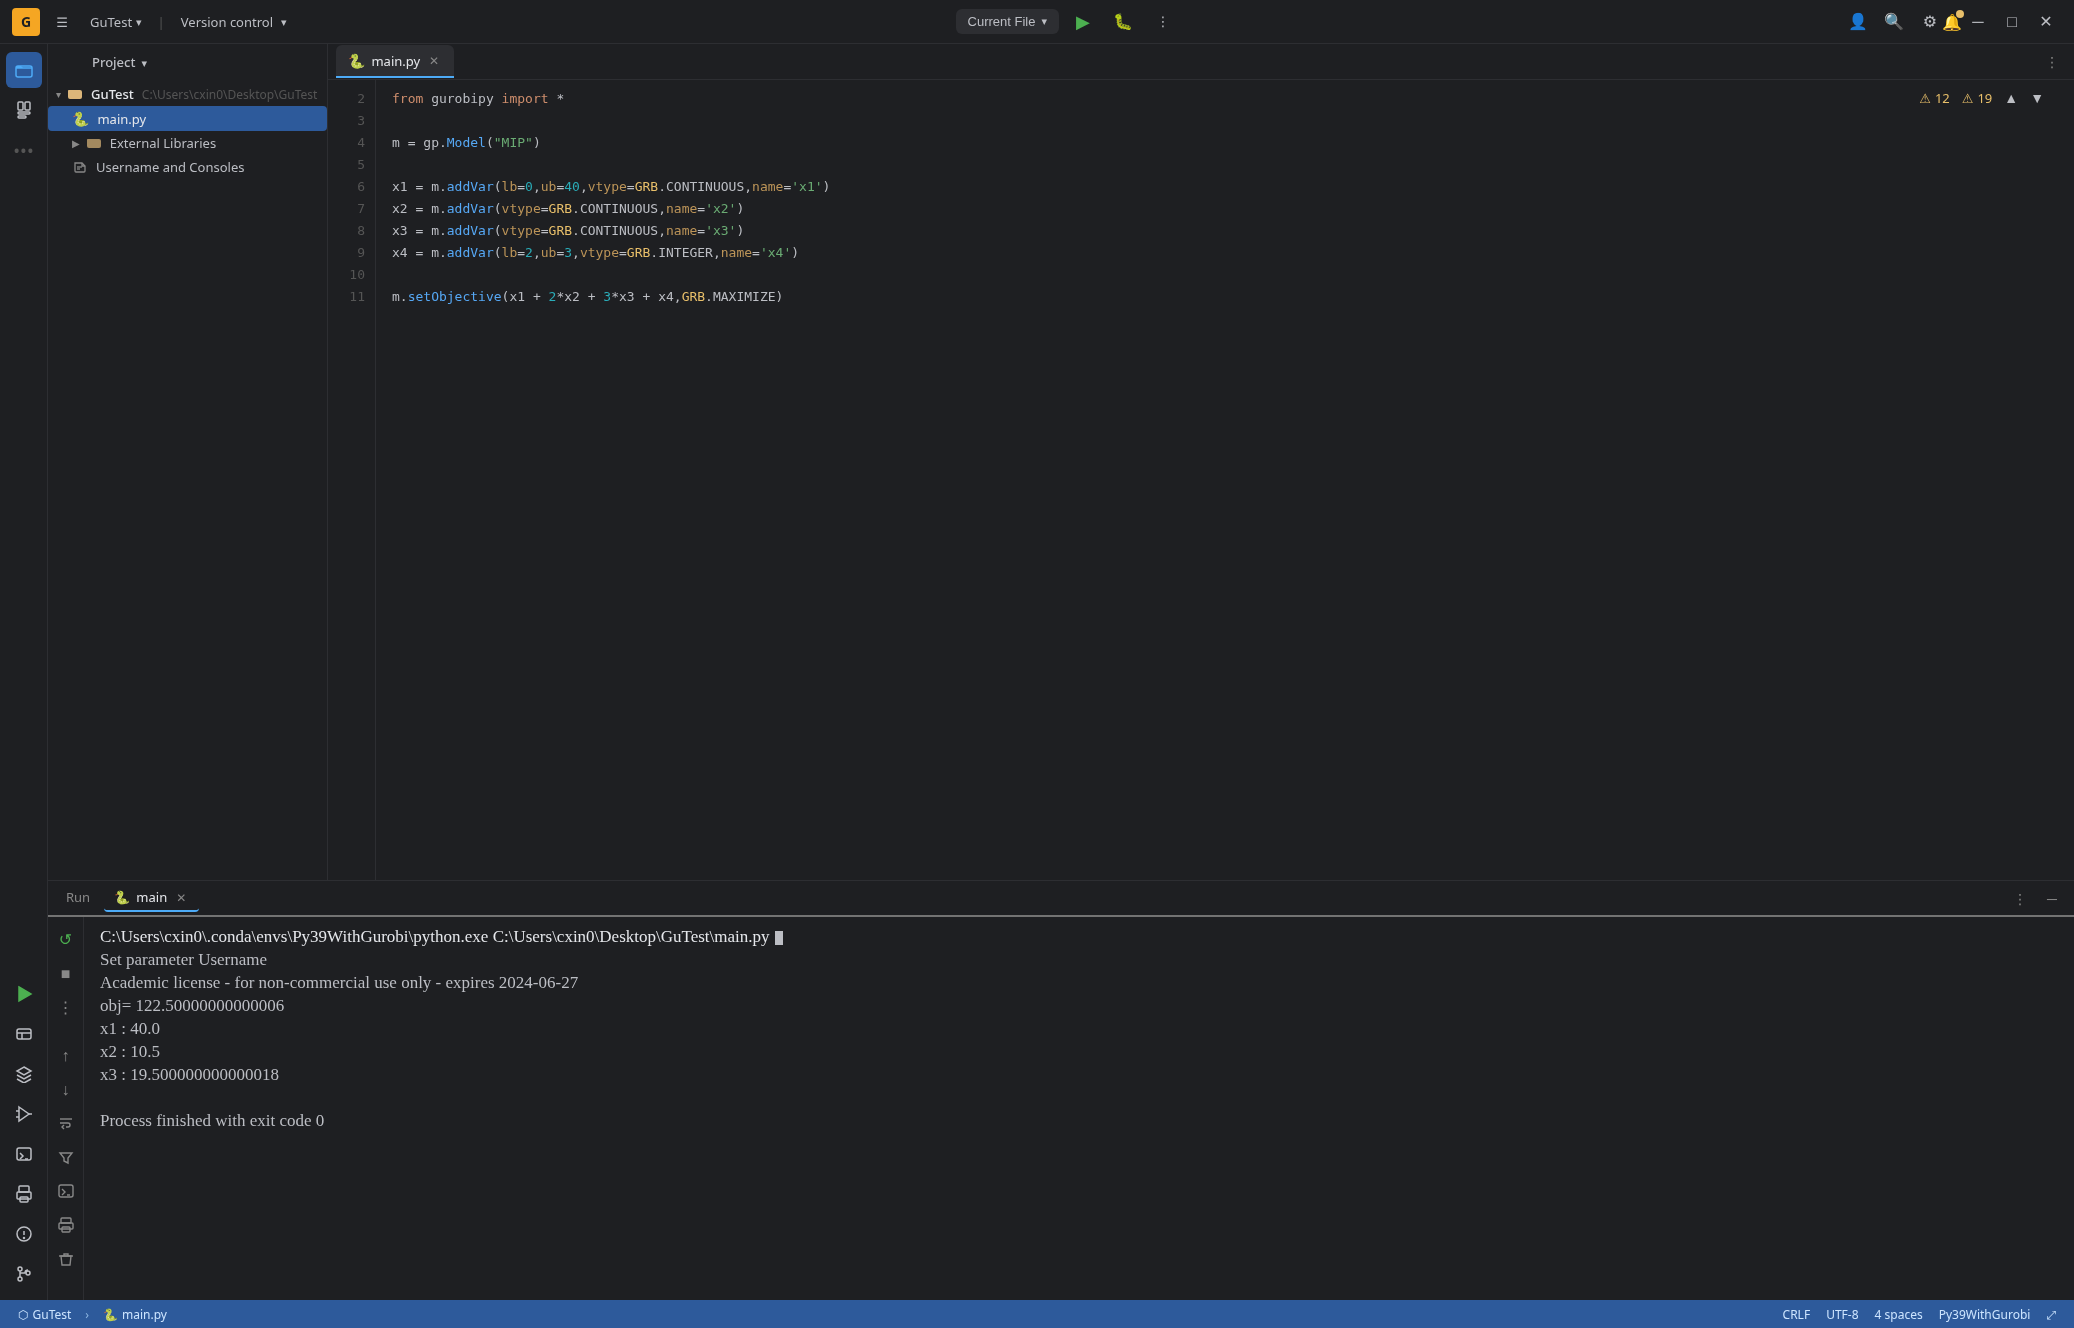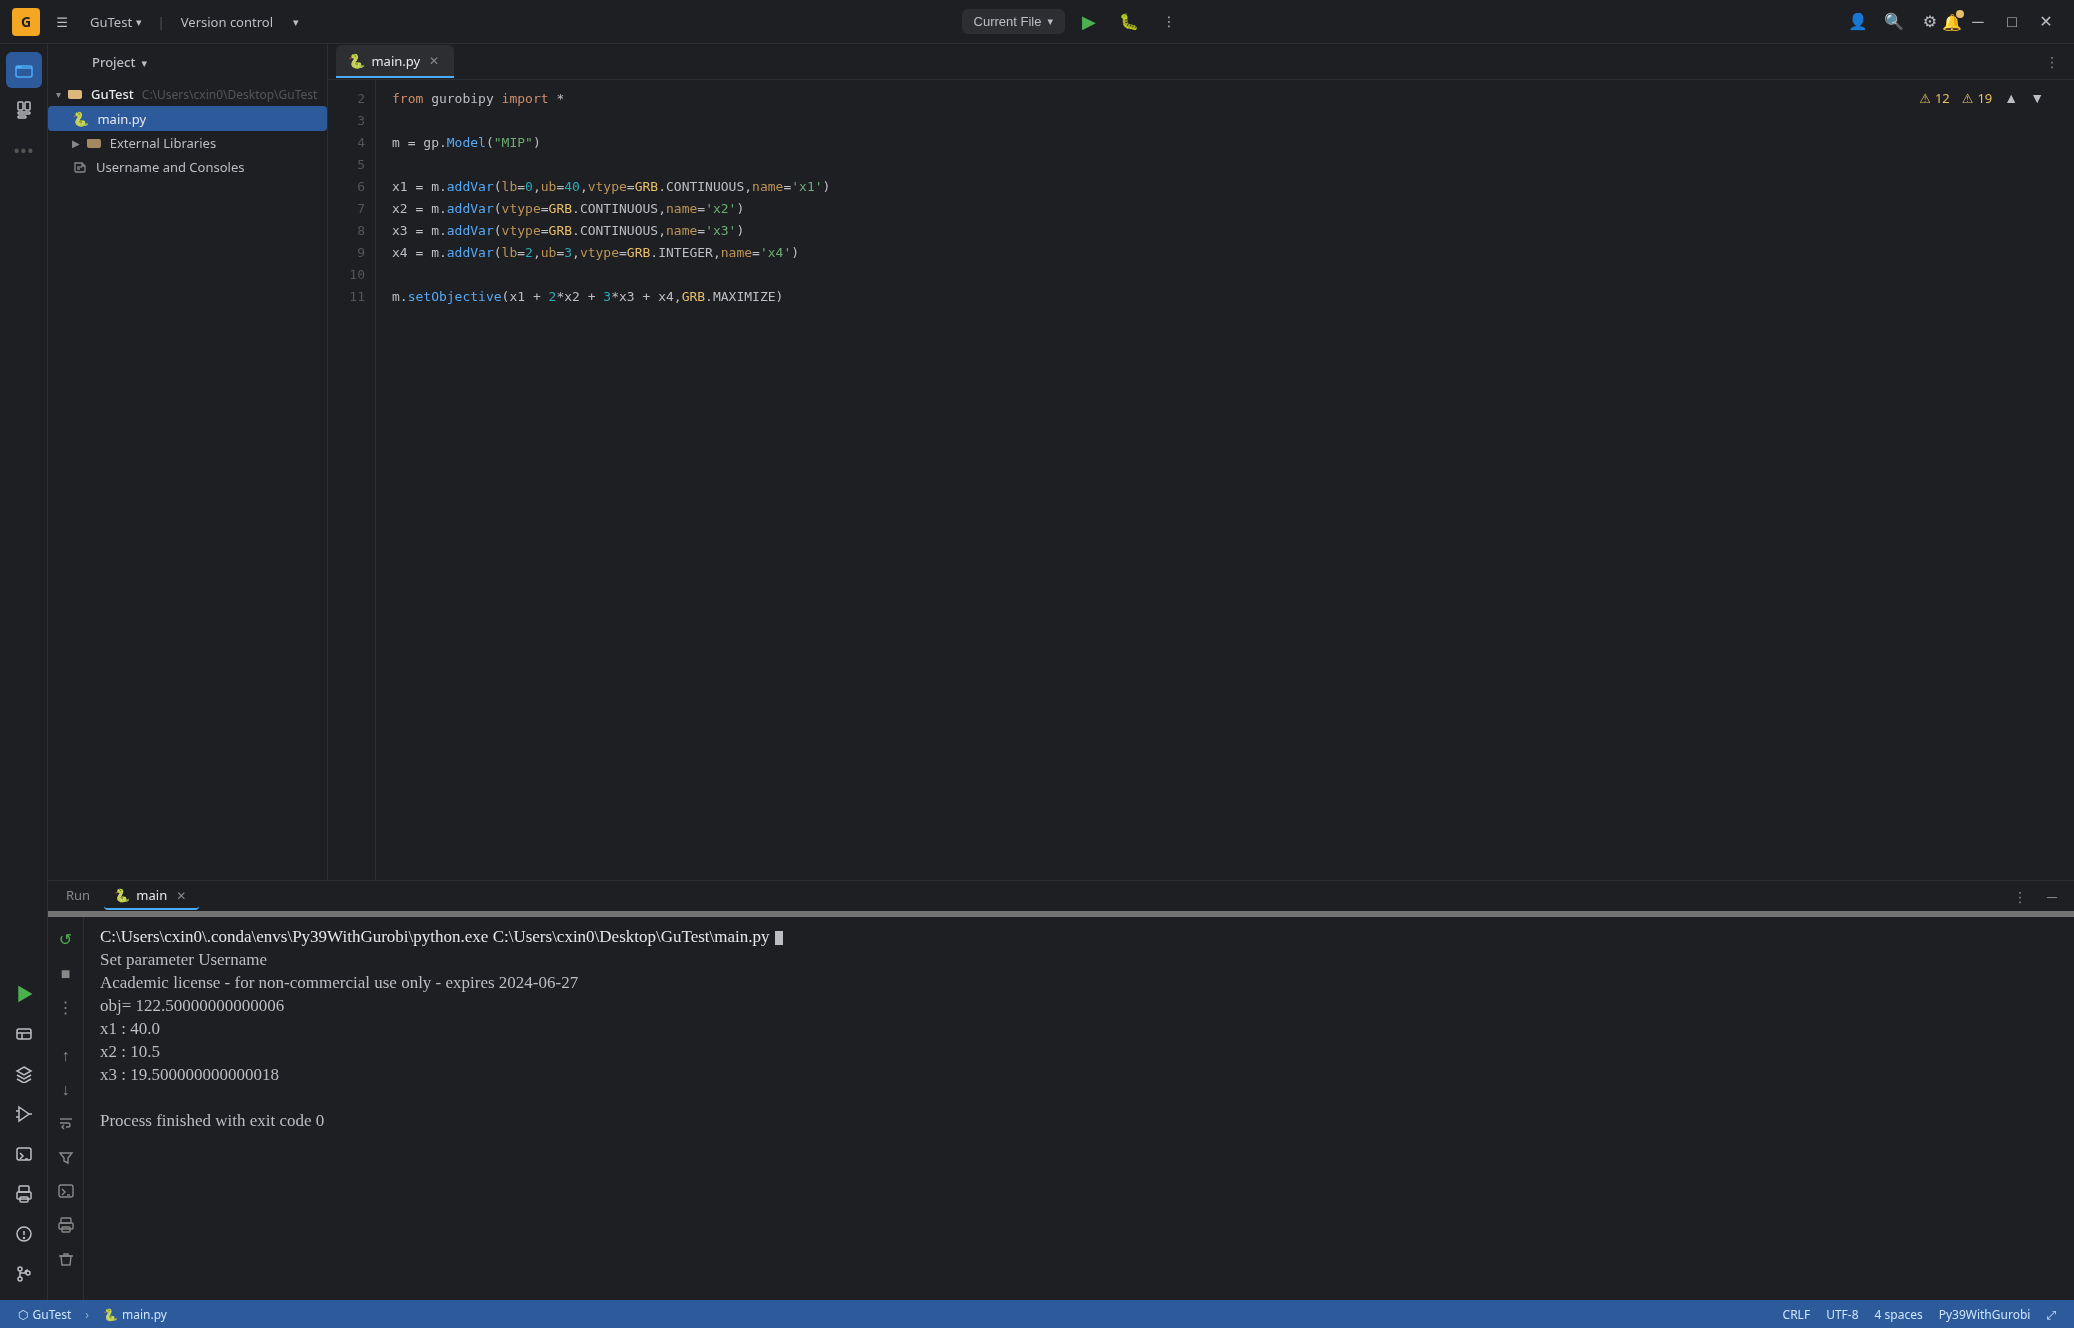--- a/index.html
+++ b/index.html
@@ -36,21 +36,21 @@
       width: 28px; height: 28px;
       display: flex; align-items: center; justify-content: center;
       color: #bcbec4; cursor: pointer; border-radius: 4px;
     }
     .titlebar-project {
       display: flex; align-items: center; gap: 4px;
       color: #bcbec4; cursor: pointer; padding: 4px 6px; border-radius: 4px;
     }
     .titlebar-separator { color: #555; margin: 0 2px; }
     .titlebar-vcs {
-      display: flex; align-items: center; gap: 20px;
+      display: flex; align-items: center; gap: 8px;
       color: #bcbec4; cursor: pointer; padding: 4px 6px; border-radius: 4px;
     }
     .titlebar-center { flex: 1; display: flex; align-items: center; justify-content: center; gap: 8px; }
     .current-file-btn {
       display: flex; align-items: center; gap: 6px;
       background: #2d2e32; border: none; color: #bcbec4;
       padding: 5px 12px; border-radius: 6px; cursor: pointer;
       font-size: 13px;
     }
     .run-btn {
@@ -234,21 +234,21 @@
     .bottom-panel {
       height: 420px;
       background: #1e1f22;
       border-top: 1px solid #2d2e32;
       display: flex;
       flex-direction: column;
       flex-shrink: 0;
     }
     .panel-tabs {
       display: flex; align-items: center;
-      height: 36px; border-bottom: 6px solid #737373;
+      height: 36px; border-bottom: 2px solid #737373;
       padding: 0 8px; gap: 4px;
     }
     .panel-tab {
       display: flex; align-items: center; gap: 6px;
       padding: 4px 10px; cursor: pointer; color: #888;
       font-size: 13px; border-radius: 4px;
       border-bottom: 2px solid transparent;
     }
     .panel-tab.active {
       color: #e5e7eb; border-bottom-color: #4dabf7;

